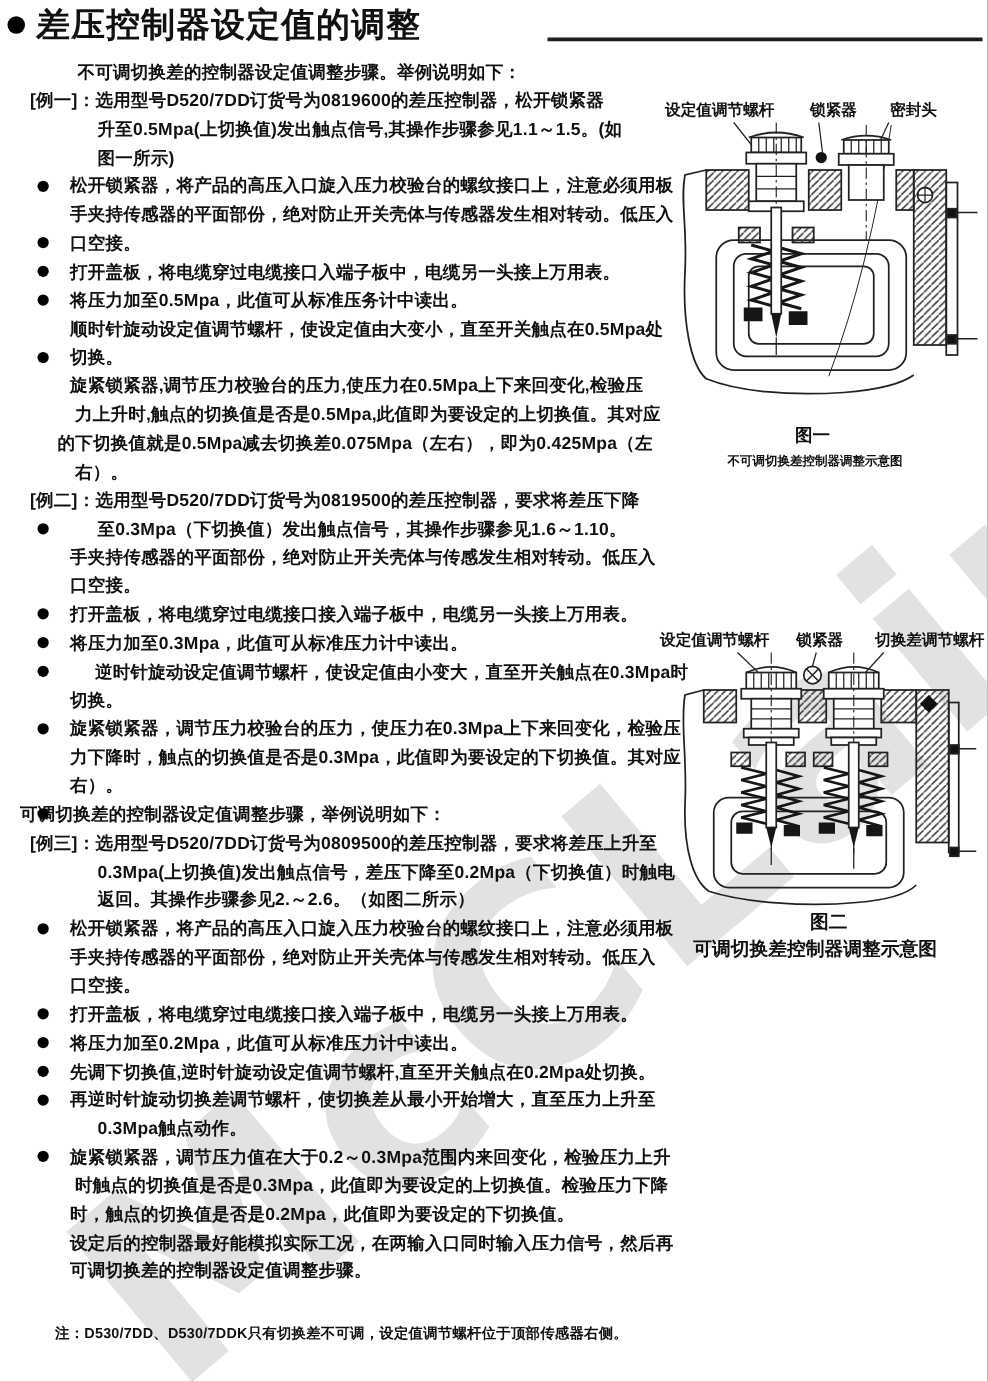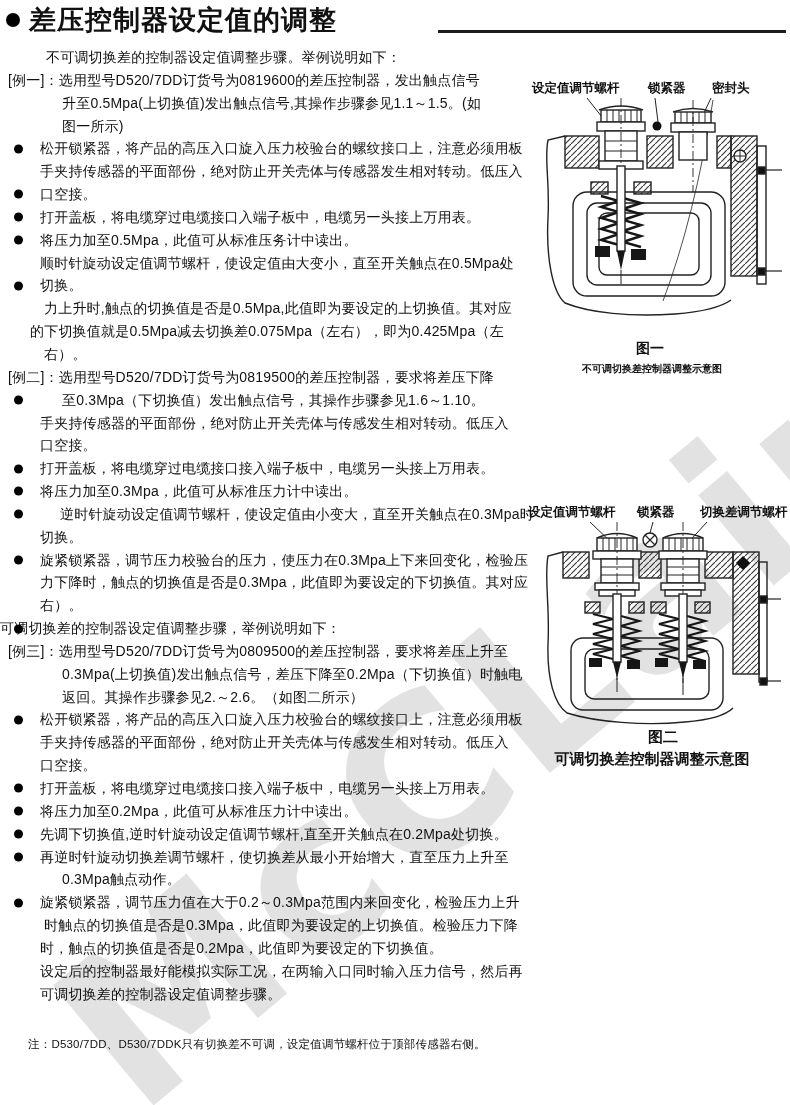--- a/index.html
+++ b/index.html
@@ -13,21 +13,21 @@
     font-size:215px; font-weight:bold; letter-spacing:6px;
     color:#c6c6c6; opacity:.5; white-space:nowrap; z-index:0;
     font-family:"DejaVu Sans", sans-serif;
   }
   .title-row { position:absolute; left:6px; top:2px; display:flex; align-items:center; gap:9px; z-index:1; }
   .title-bullet { width:14px; height:14px; border-radius:50%; background:#000; flex:0 0 auto; }
   .page-title { margin:0; font-size:27px; font-weight:bold; letter-spacing:1px; }
   .top-rule { position:absolute; left:438px; top:30px; width:348px; height:3px; background:#1d1d1d; z-index:1; }
 
   .body-text { position:absolute; left:0; top:46px; width:528px; z-index:1;
-    font-size:14px; font-weight:normal; letter-spacing:.2px; }
+    font-size:14px; font-weight:bold; letter-spacing:.2px;padding-left:16px; }
   .line { position:relative; height:22.85px; line-height:22.85px; white-space:nowrap; }
   .line .bullet { position:absolute; left:14px; top:50%; transform:translateY(-50%);
     width:9px; height:9px; border-radius:50%; background:#000; }
   .line .t { display:inline-block; }
   .line.small { font-size:11.5px; }
 
   .fig-label { position:absolute; font-size:12.5px; font-weight:bold; z-index:1; white-space:nowrap; }
   .f1-l0 { left:532px; top:80px; } .f1-l1 { left:648px; top:80px; } .f1-l2 { left:712px; top:80px; }
   .f2-l0 { left:528px; top:504px; } .f2-l1 { left:637px; top:504px; } .f2-l2 { left:700px; top:504px; }
   .fig-svg { position:absolute; z-index:1; }
@@ -47,30 +47,31 @@
   <div class="watermark">McCLair</div>
 
   <div class="title-row">
     <span class="title-bullet"></span>
     <h1 class="page-title">差压控制器设定值的调整</h1>
   </div>
   <div class="top-rule"></div>
 
   <div class="body-text">
       <div class="line"><span class="t" style="margin-left: 46px;">不可调切换差的控制器设定值调整步骤。举例说明如下：</span></div>
-      <div class="line"><span class="t" style="margin-left: 8px;">[例一]：选用型号D520/7DD订货号为0819600的差压控制器，发出触点信号</span></div>
+      <div class="line"><span class="t" style="margin-left: 8px;">[例一]：选用型号D520/7DD订货号为0819600的差压控制器，松开锁紧器</span></div>
       <div class="line"><span class="t" style="margin-left: 62px;">升至0.5Mpa(上切换值)发出触点信号,其操作步骤参见1.1～1.5。(如</span></div>
       <div class="line"><span class="t" style="margin-left: 62px;">图一所示)</span></div>
       <div class="line"><span class="bullet"></span><span class="t" style="margin-left: 40px;">松开锁紧器，将产品的高压入口旋入压力校验台的螺纹接口上，注意必须用板</span></div>
       <div class="line"><span class="t" style="margin-left: 40px;">手夹持传感器的平面部份，绝对防止开关壳体与传感器发生相对转动。低压入</span></div>
       <div class="line"><span class="bullet"></span><span class="t" style="margin-left: 40px;">口空接。</span></div>
       <div class="line"><span class="bullet"></span><span class="t" style="margin-left: 40px;">打开盖板，将电缆穿过电缆接口入端子板中，电缆另一头接上万用表。</span></div>
       <div class="line"><span class="bullet"></span><span class="t" style="margin-left: 40px;">将压力加至0.5Mpa，此值可从标准压务计中读出。</span></div>
       <div class="line"><span class="t" style="margin-left: 40px;">顺时针旋动设定值调节螺杆，使设定值由大变小，直至开关触点在0.5Mpa处</span></div>
       <div class="line"><span class="bullet"></span><span class="t" style="margin-left: 40px;">切换。</span></div>
+      <div class="line"><span class="t" style="margin-left: 40px;">旋紧锁紧器,调节压力校验台的压力,使压力在0.5Mpa上下来回变化,检验压</span></div>
       <div class="line"><span class="t" style="margin-left: 44px;">力上升时,触点的切换值是否是0.5Mpa,此值即为要设定的上切换值。其对应</span></div>
       <div class="line"><span class="t" style="margin-left: 30px;">的下切换值就是0.5Mpa减去切换差0.075Mpa（左右），即为0.425Mpa（左</span></div>
       <div class="line"><span class="t" style="margin-left: 44px;">右）。</span></div>
       <div class="line"><span class="t" style="margin-left: 8px;">[例二]：选用型号D520/7DD订货号为0819500的差压控制器，要求将差压下降</span></div>
       <div class="line"><span class="bullet"></span><span class="t" style="margin-left: 62px;">至0.3Mpa（下切换值）发出触点信号，其操作步骤参见1.6～1.10。</span></div>
       <div class="line"><span class="t" style="margin-left: 40px;">手夹持传感器的平面部份，绝对防止开关壳体与传感发生相对转动。低压入</span></div>
       <div class="line"><span class="t" style="margin-left: 40px;">口空接。</span></div>
       <div class="line"><span class="bullet"></span><span class="t" style="margin-left: 40px;">打开盖板，将电缆穿过电缆接口接入端子板中，电缆另一头接上万用表。</span></div>
       <div class="line"><span class="bullet"></span><span class="t" style="margin-left: 40px;">将压力加至0.3Mpa，此值可从标准压力计中读出。</span></div>
       <div class="line"><span class="bullet"></span><span class="t" style="margin-left: 60px;">逆时针旋动设定值调节螺杆，使设定值由小变大，直至开关触点在0.3Mpa时</span></div>

